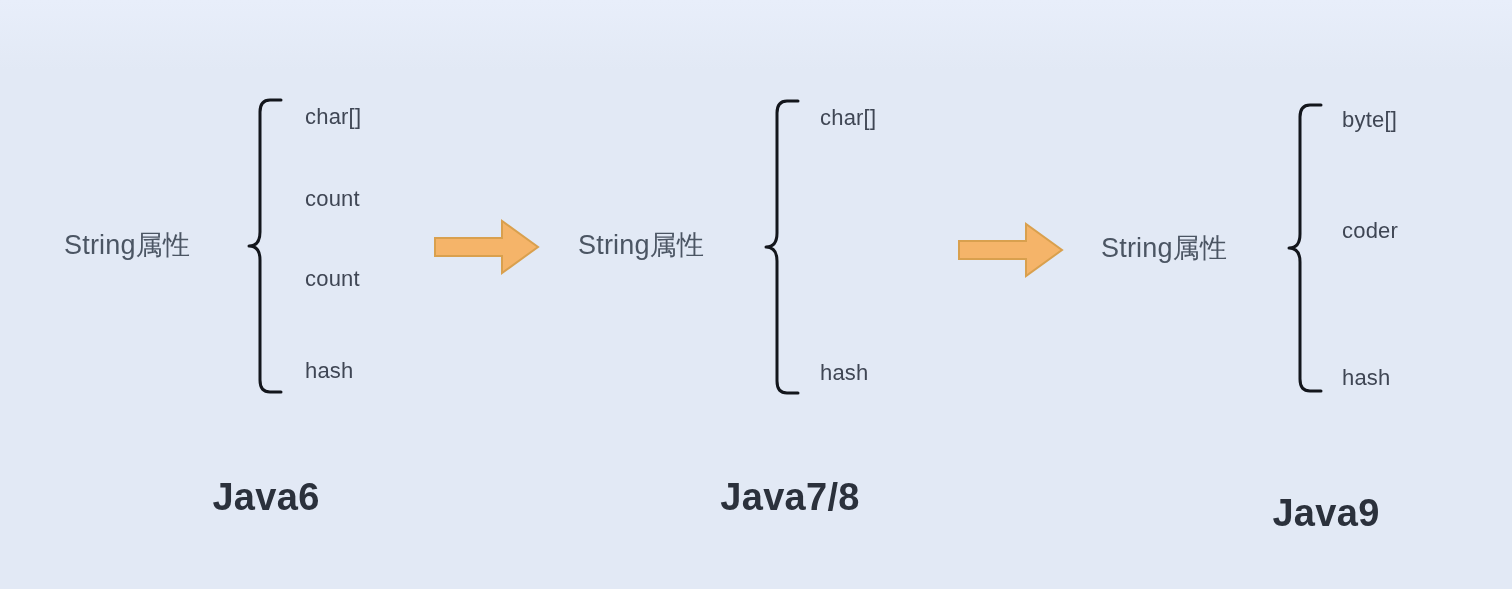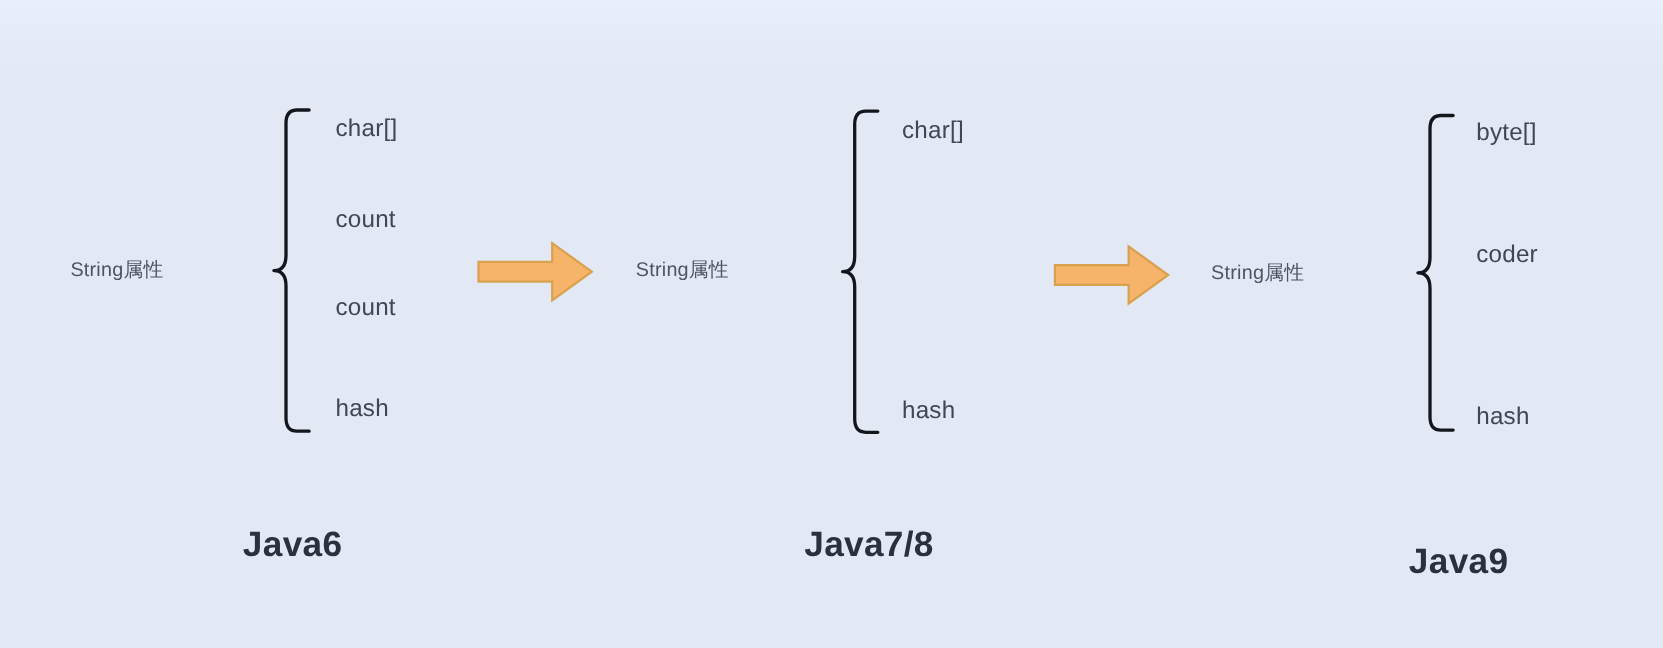--- a/index.html
+++ b/index.html
@@ -24,21 +24,21 @@
     background: linear-gradient(180deg, #e8eefa 0%, #e2e9f5 12%, #e2e9f5 100%);
   }
 
   .group {
     position: absolute;
   }
 
   
   .root-label {
     position: absolute;
-    font-size: 18px;
+    font-size: 27px;
     color: #4b5563;
     letter-spacing: 0.2px;
     white-space: nowrap;
     transform: translateY(-50%);
     font-weight: 400;
   }
 
   
   .brace {
     position: absolute;
@@ -70,21 +70,21 @@
   .arrow polygon {
     fill: #f5b469;
     stroke: #d9a04e;
     stroke-width: 2;
     stroke-linejoin: miter;
   }
 
   
   .caption {
     position: absolute;
-    font-size: 32px;
+    font-size: 38px;
     font-weight: bold;
     color: #2b313c;
     white-space: nowrap;
     transform: translateX(-50%);
     letter-spacing: 0.3px;
   }
 
   
   .watermark {
     position: absolute;

